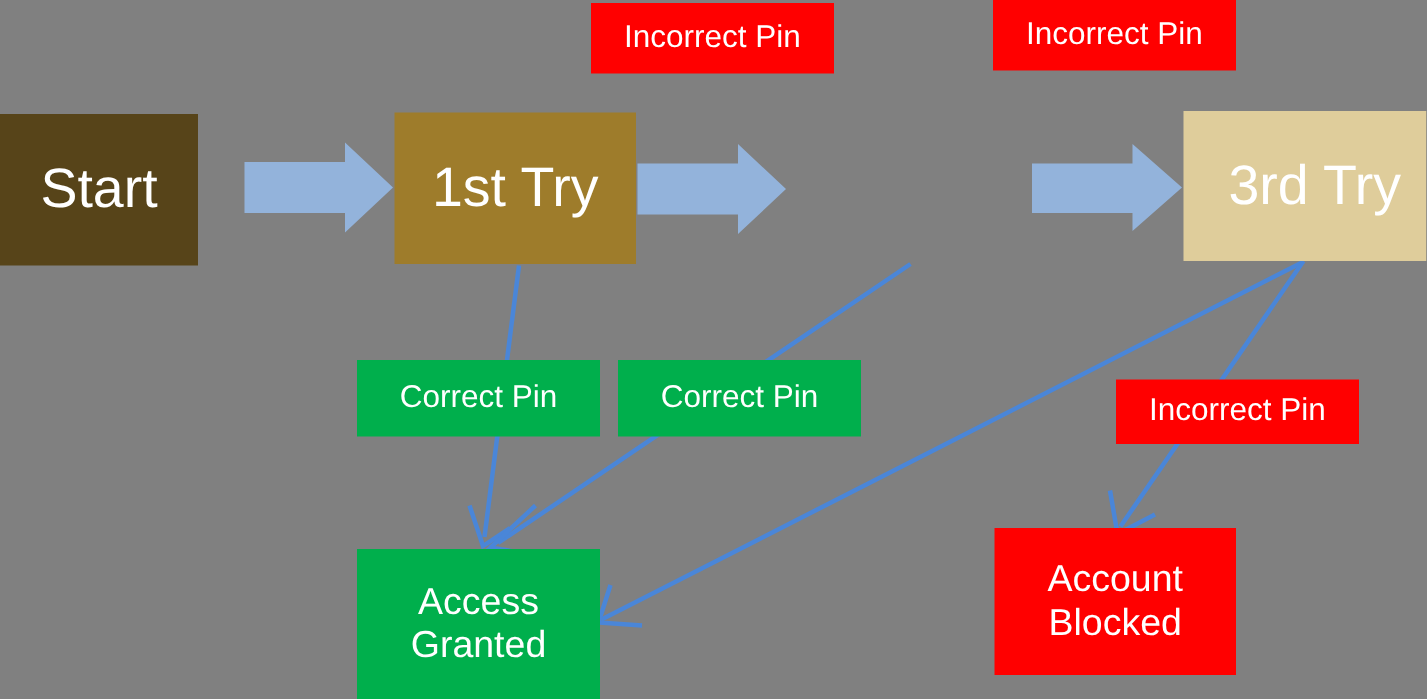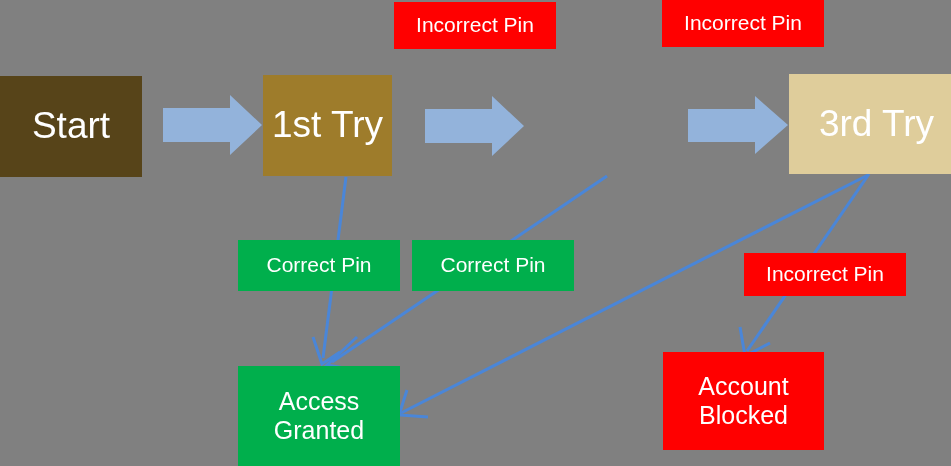--- a/index.html
+++ b/index.html
@@ -30,22 +30,22 @@
   }
   .stage {
     font-size: 37px;
   }
   .tag {
     font-size: 21px;
   }
   .terminal {
     font-size: 25px;
   }
-  #start        { left: 0px;   top: 76px;  width: 142px; height: 101px; background: #574419; }
-  #try1         { left: 263px; top: 75px;  width: 129px; height: 101px; background: #9E7C2B; }
+  #start        { left: 0px;   top: 76px;  width: 132px; height: 101px; background: #574419; }
+  #try1         { left: 263px; top: 75px;  width: 161px; height: 101px; background: #9E7C2B; }
   #try2         { left: 525px; top: 74px;  width: 161px; height: 101px; background: #C9A33F; }
   #try3         { left: 789px; top: 74px;  width: 175px; height: 100px; background: #DFCD9B; }
   #inc1         { left: 394px; top: 2px;   width: 162px; height: 47px;  background: #FF0000; }
   #inc2         { left: 662px; top: 0px;   width: 162px; height: 47px;  background: #FF0000; }
   #inc3         { left: 744px; top: 253px; width: 162px; height: 43px;  background: #FF0000; }
   #cor1         { left: 238px; top: 240px; width: 162px; height: 51px;  background: #00AF4C; }
   #cor2         { left: 412px; top: 240px; width: 162px; height: 51px;  background: #00AF4C; }
   #granted      { left: 238px; top: 366px; width: 162px; height: 100px; background: #00AF4C; }
   #blocked      { left: 663px; top: 352px; width: 161px; height: 98px;  background: #FF0000; }
   #edges {

